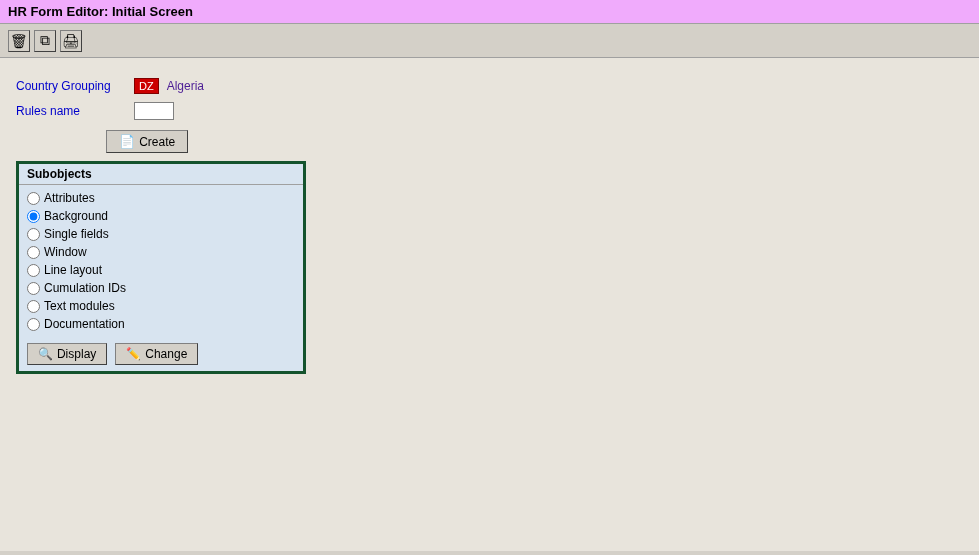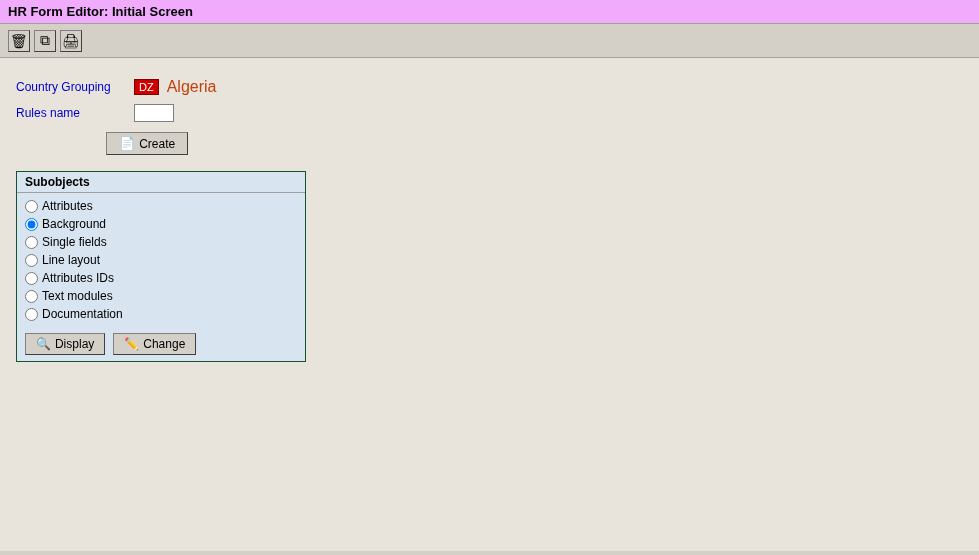--- a/index.html
+++ b/index.html
@@ -69,22 +69,22 @@
       background: #cc0000;
       color: #fff;
       font-size: 11px;
       font-weight: normal;
       padding: 1px 4px;
       border: 1px solid #800000;
       min-width: 24px;
       text-align: center;
     }
     .country-name {
-      font-size: 16px;
-      color: #c2410c;
+      font-size: 12px;
+      color: #4c1d95;
     }
     .form-input {
       width: 40px;
       height: 18px;
       border: 1px solid #808080;
       background: #fff;
       font-size: 11px;
       padding: 1px 2px;
     }
     .create-btn {
@@ -103,22 +103,22 @@
       cursor: pointer;
       font-size: 12px;
       display: flex;
       align-items: center;
       gap: 4px;
     }
     .btn-icon {
       font-size: 13px;
     }
     .subobjects-box {
-      margin-top: 16px;
-      border: 1px solid #14532d;
+      margin-top: 8px;
+      border: 3px solid #14532d;
       background: #d8e4f0;
       width: 290px;
       padding: 0;
     }
     .subobjects-title {
       background: #d8e4f0;
       border-bottom: 1px solid #a0a0a0;
       padding: 3px 8px;
       font-weight: bold;
       font-size: 12px;
@@ -202,26 +202,30 @@
         </div>
         <div class="radio-item">
           <input type="radio" name="subobject" value="background" checked="" style="">
           <span>Background</span>
         </div>
         <div class="radio-item">
           <input type="radio" name="subobject" value="single_fields" style="">
           <span>Single fields</span>
         </div>
         <div class="radio-item">
+          <input type="radio" name="subobject" value="window" style="">
+          <span>Window</span>
+        </div>
+        <div class="radio-item">
           <input type="radio" name="subobject" value="line_layout" style="">
           <span>Line layout</span>
         </div>
         <div class="radio-item">
           <input type="radio" name="subobject" value="cumulation_ids" style="">
-          <span>Attributes IDs</span>
+          <span>Cumulation IDs</span>
         </div>
         <div class="radio-item">
           <input type="radio" name="subobject" value="text_modules" style="">
           <span>Text modules</span>
         </div>
         <div class="radio-item">
           <input type="radio" name="subobject" value="documentation" style="">
           <span>Documentation</span>
         </div>
       </div>

